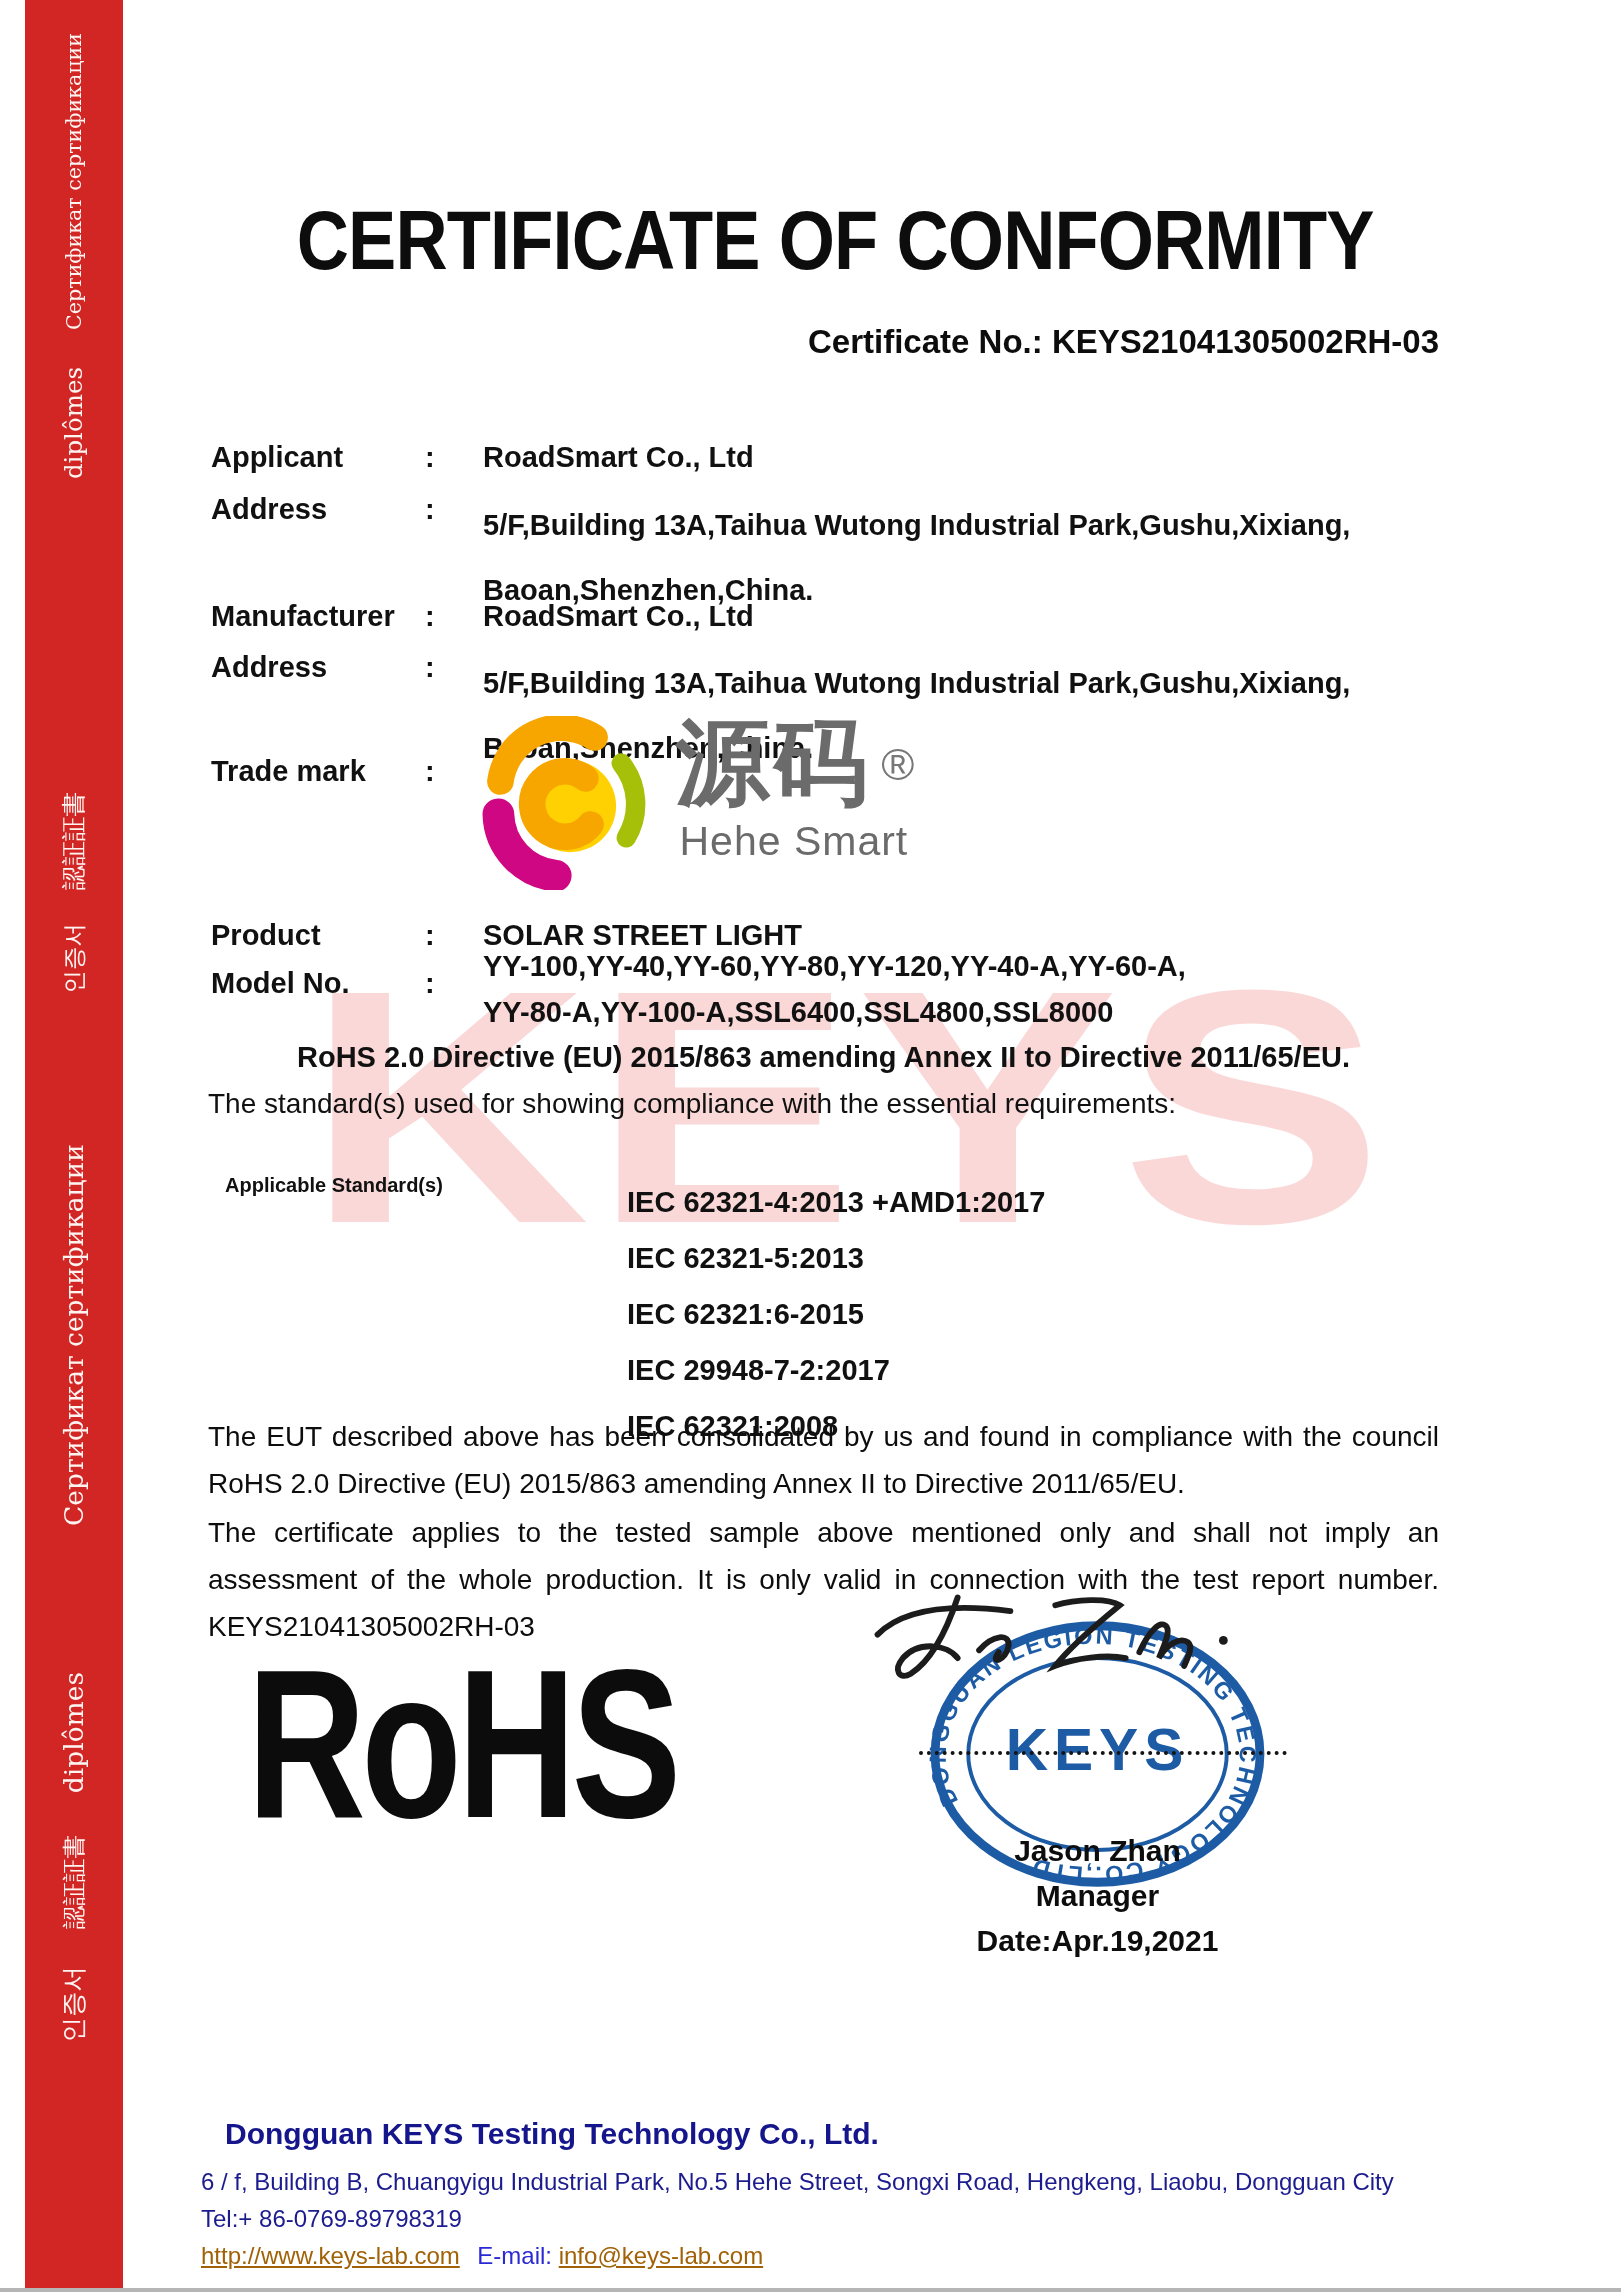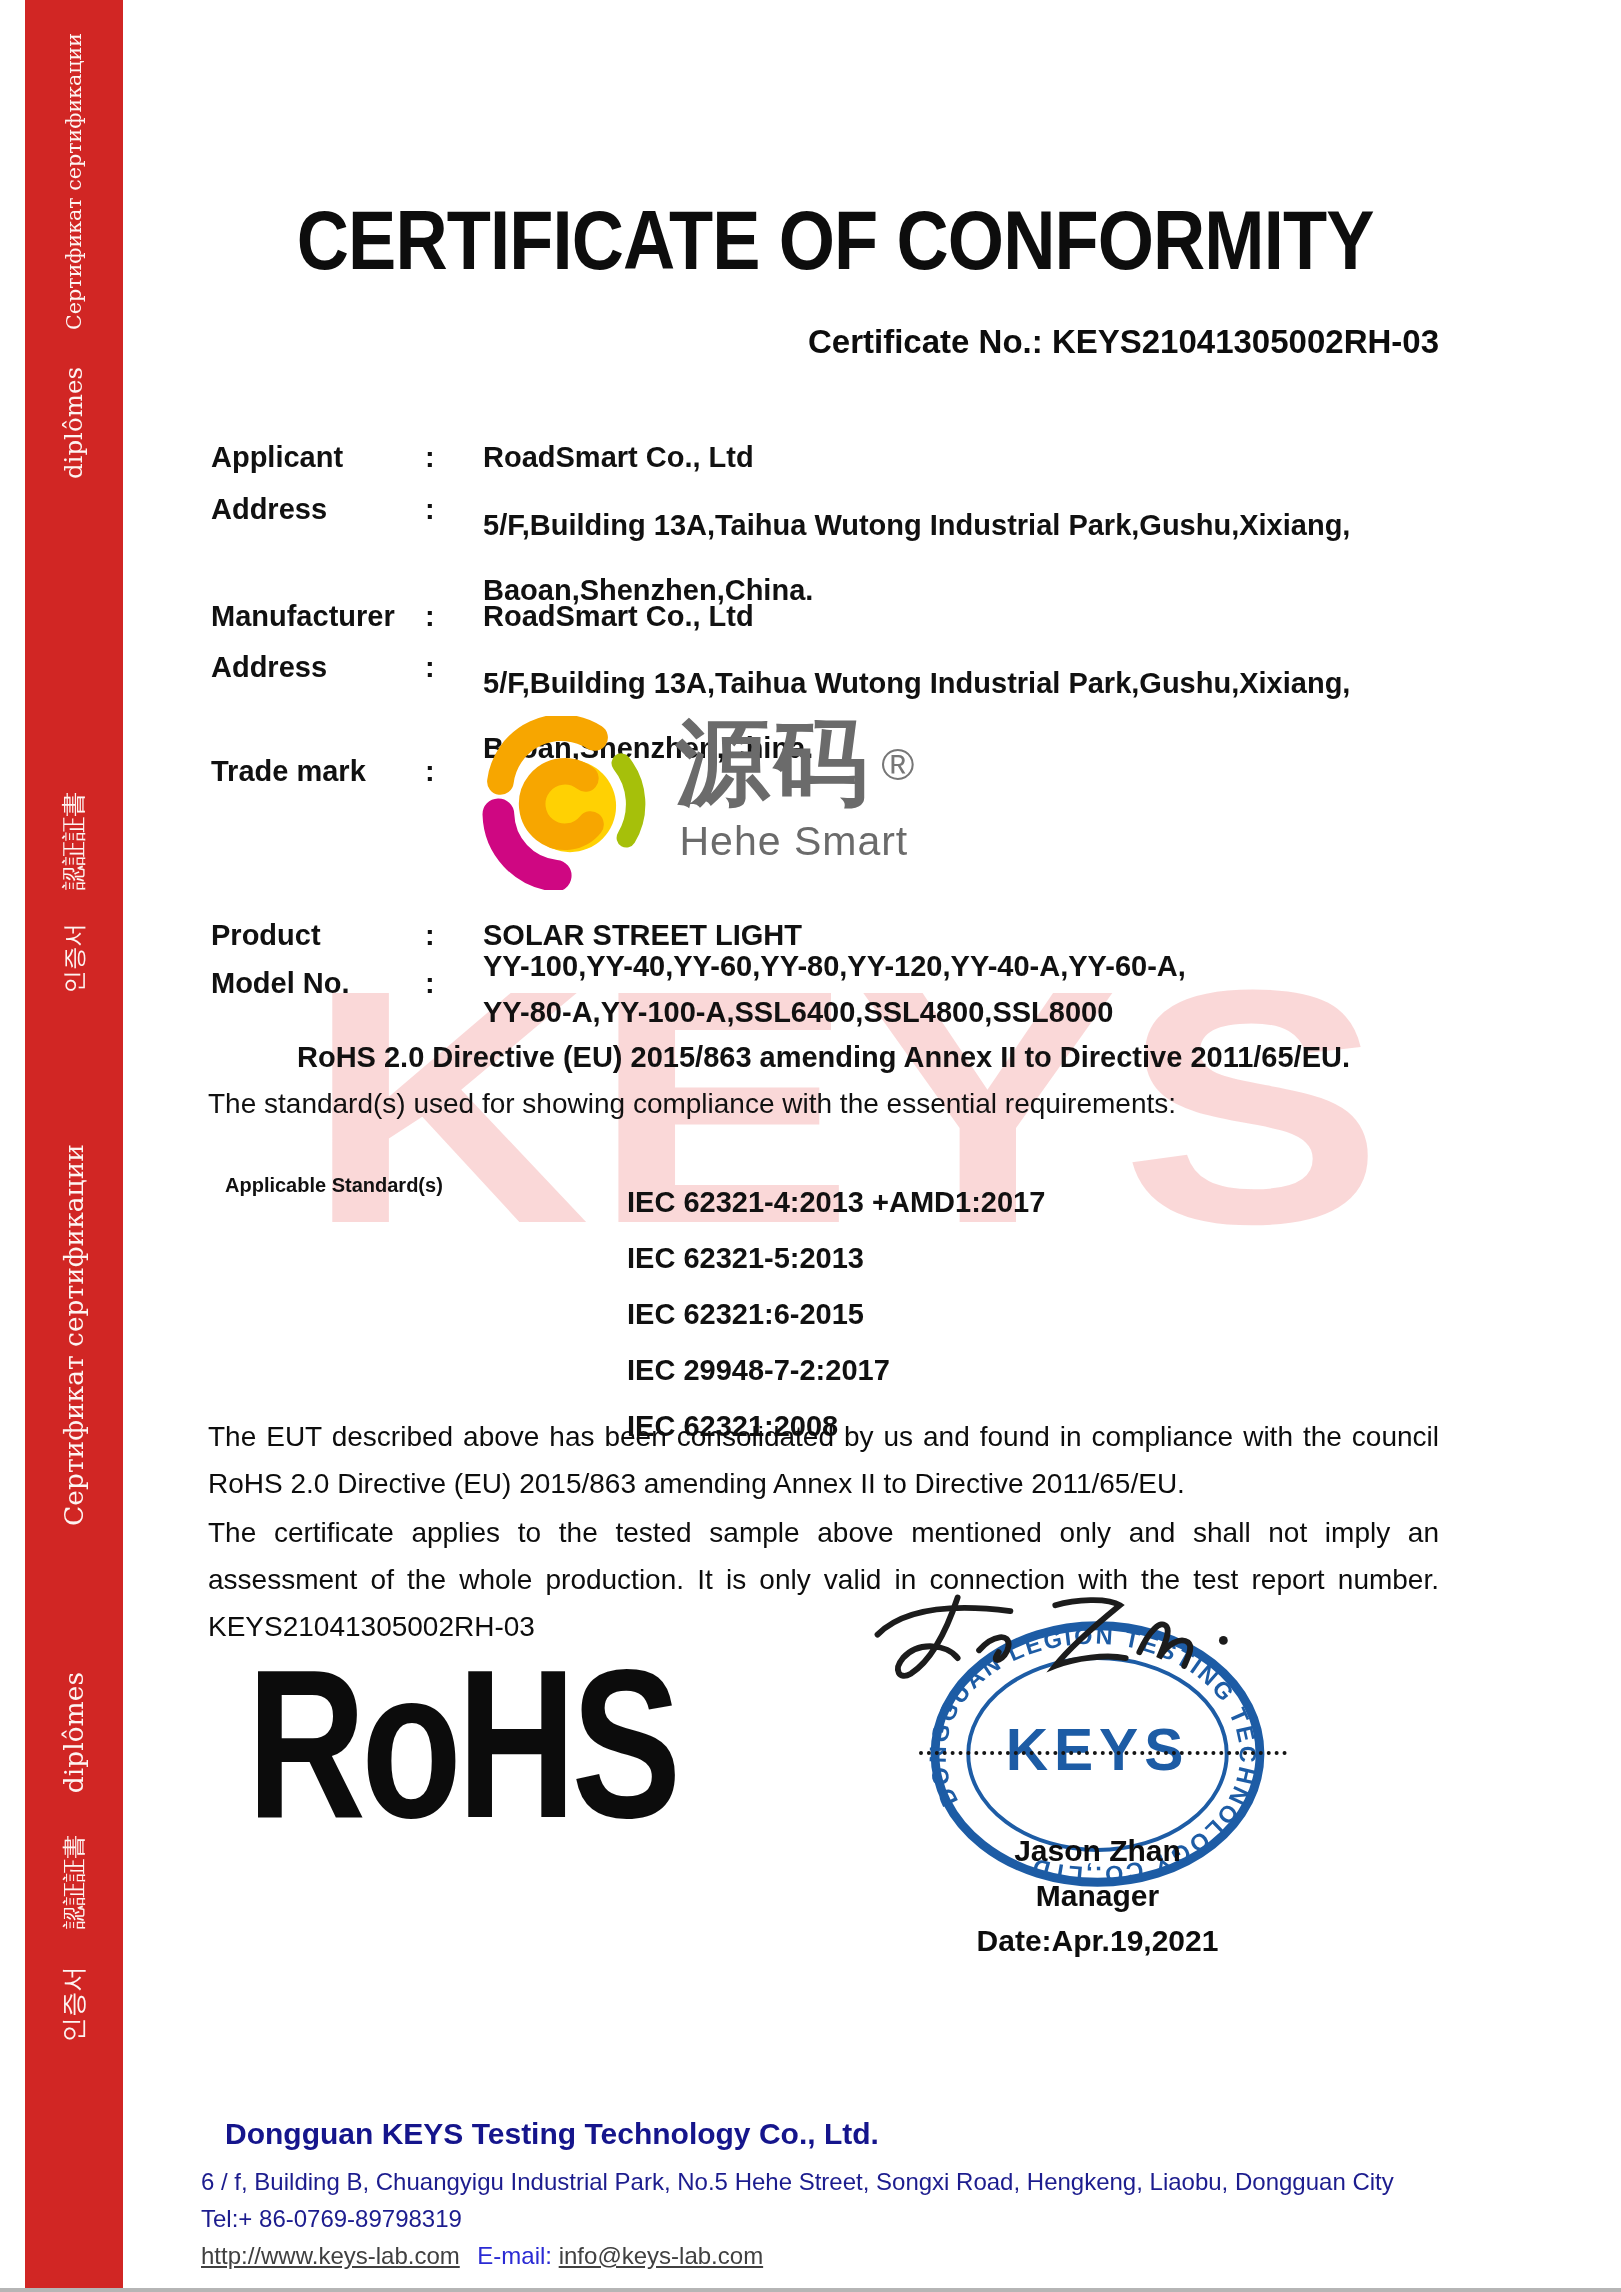--- a/index.html
+++ b/index.html
@@ -90,21 +90,21 @@
   .dotline { position:absolute; left:919px; top:1751px; width:368px; border-top:4.9px dotted #141414; }
   .signature { position:absolute; left:863px; top:1576px; width:412px; height:127px; }
   .signer { position:absolute; left:887px; top:1828px; width:421px; text-align:center;
             font-size:30px; font-weight:bold; color:#0d0d0d; }
   .signer div { line-height:45px; }
 
   
   .footer { position:absolute; left:201px; top:2117px; width:1304px; }
   .f-company { font-size:30px; font-weight:bold; color:#15158c; margin-bottom:11.8px;margin-left:24px; }
   .f-line { font-size:24px; color:#1c1c8e; line-height:37px; }
-  .f-link { color:#404040; text-decoration:underline; }
+  .f-link { color:#a16207; text-decoration:underline; }
   .f-mail-label { color:#2a2ad4; text-decoration:none; margin-left:17.6px; }
 
   .bottom-edge { position:absolute; left:0; top:2288px; width:100%; height:4.9px; background:#b5b5b5; }
 </style>
 </head>
 <body>
 
 <div class="page">
 
   <div class="sideband"></div>

